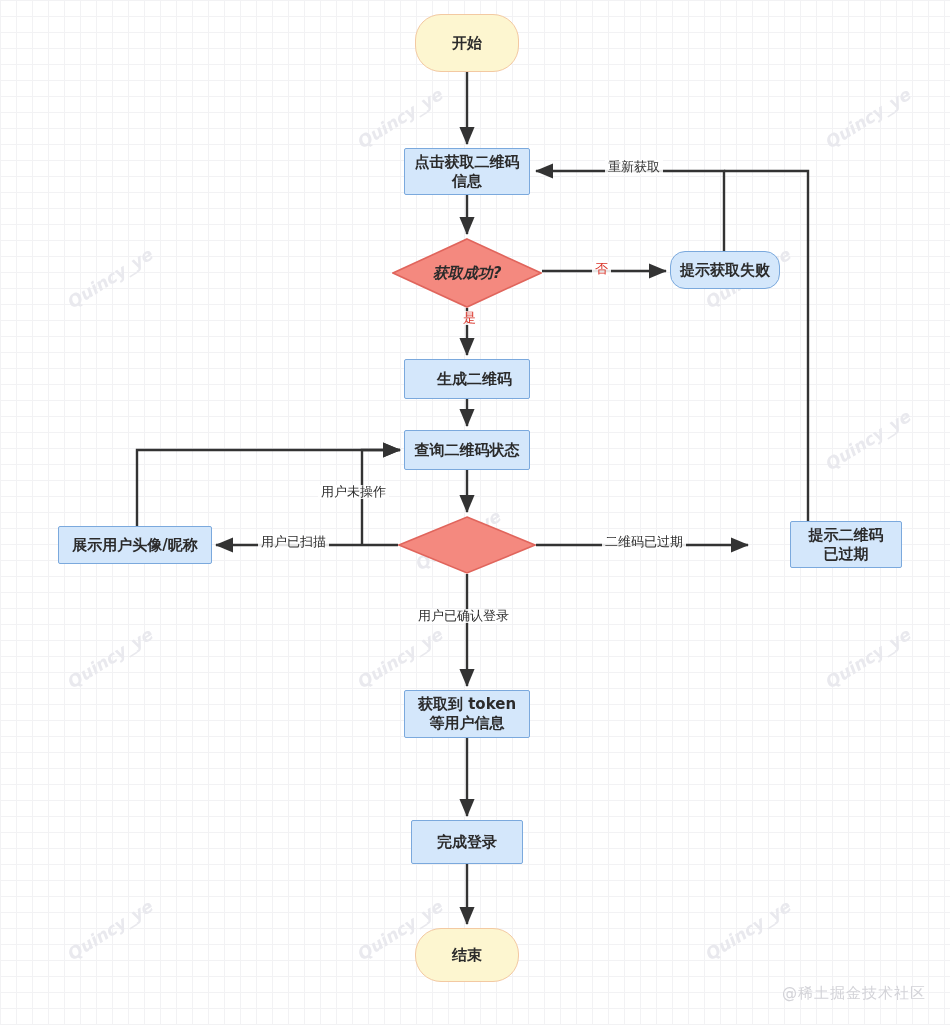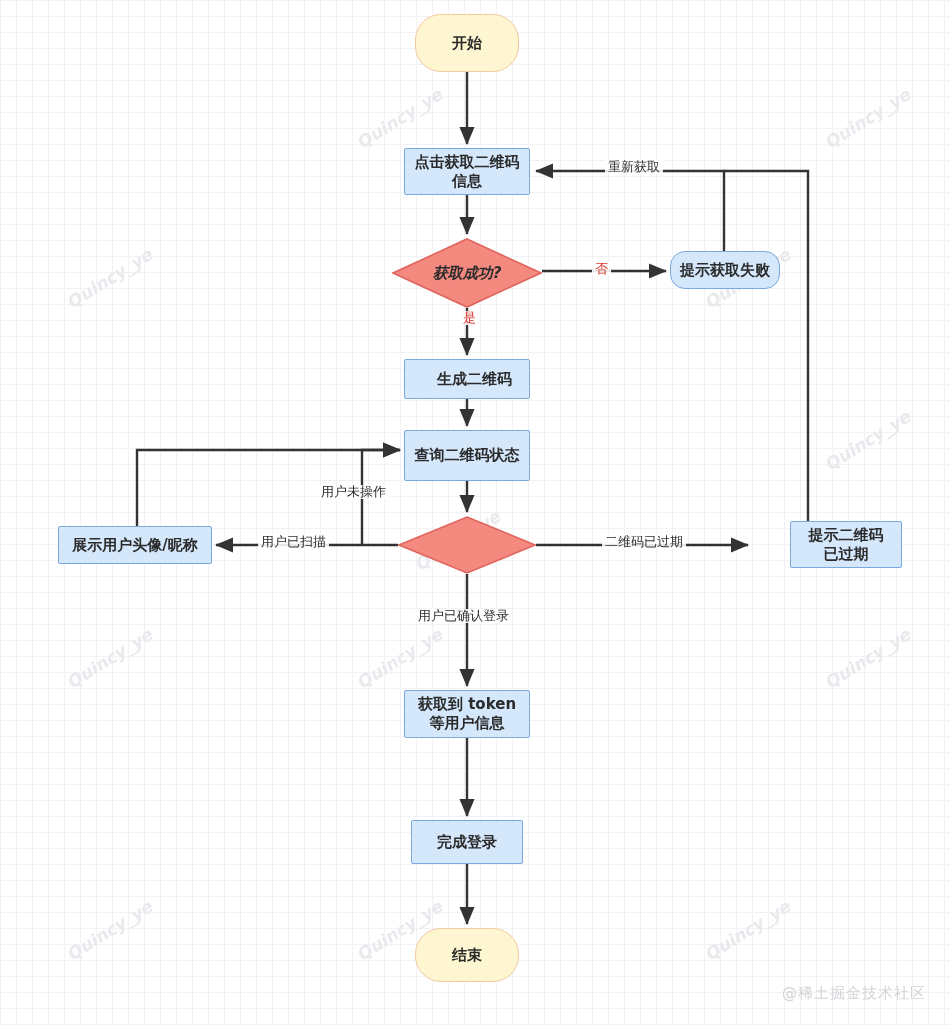--- a/index.html
+++ b/index.html
@@ -157,21 +157,21 @@
 
   <div id="node-layer">
       <div class="node terminator" style="left: 415px; top: 14px; width: 104px; height: 58px; background: rgb(253, 246, 208); border-color: rgb(243, 201, 162);"><span>开始</span></div>
       <div class="node process" style="left: 404px; top: 148px; width: 126px; height: 47px; background: rgb(212, 231, 251); border-color: rgb(123, 169, 221);"><span>点击获取二维码
 信息</span></div>
       <div class="node decision" style="left: 392px; top: 238px; width: 150px; height: 70px;"><svg class="diamond-shape" width="150" height="70" viewBox="0 0 150 70">
           <polygon points="75,1 149,35 75,69 1,35" fill="#f4897f" stroke="#e0655c" stroke-width="1.6"></polygon>
         </svg><span class="diamond-label">获取成功?</span></div>
       <div class="node process" style="left: 670px; top: 251px; width: 110px; height: 38px; background: rgb(212, 231, 251); border-color: rgb(123, 169, 221); border-radius: 15px;"><span>提示获取失败</span></div>
       <div class="node process" style="left: 404px; top: 359px; width: 126px; height: 40px; background: rgb(212, 231, 251); border-color: rgb(123, 169, 221); padding-left: 15px;"><span>生成二维码</span></div>
-      <div class="node process" style="left: 404px; top: 430px; width: 126px; height: 51px; background: rgb(212, 231, 251); border-color: rgb(123, 169, 221);"><span>查询二维码状态</span></div>
+      <div class="node process" style="left: 404px; top: 430px; width: 126px; height: 40px; background: rgb(212, 231, 251); border-color: rgb(123, 169, 221);"><span>查询二维码状态</span></div>
       <div class="node decision" style="left: 398px; top: 516px; width: 138px; height: 58px;"><svg class="diamond-shape" width="138" height="58" viewBox="0 0 138 58">
           <polygon points="69,1 137,29 69,57 1,29" fill="#f4897f" stroke="#e0655c" stroke-width="1.6"></polygon>
         </svg></div>
       <div class="node process" style="left: 58px; top: 526px; width: 154px; height: 38px; background: rgb(212, 231, 251); border-color: rgb(123, 169, 221);"><span>展示用户头像/昵称</span></div>
       <div class="node process" style="left: 790px; top: 521px; width: 112px; height: 47px; background: rgb(212, 231, 251); border-color: rgb(123, 169, 221);"><span>提示二维码
 已过期</span></div>
       <div class="node process" style="left: 404px; top: 690px; width: 126px; height: 48px; background: rgb(212, 231, 251); border-color: rgb(123, 169, 221);"><span>获取到 token
 等用户信息</span></div>
       <div class="node process" style="left: 411px; top: 820px; width: 112px; height: 44px; background: rgb(212, 231, 251); border-color: rgb(123, 169, 221);"><span>完成登录</span></div>
       <div class="node terminator" style="left: 415px; top: 928px; width: 104px; height: 54px; background: rgb(253, 246, 208); border-color: rgb(243, 201, 162);"><span>结束</span></div>

